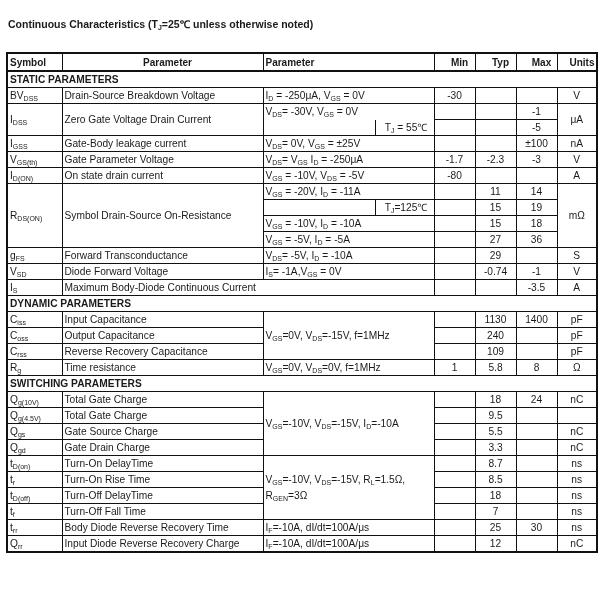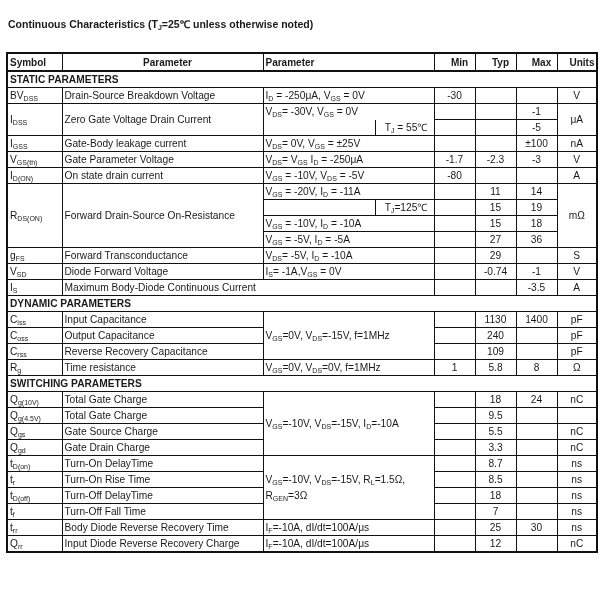--- a/index.html
+++ b/index.html
@@ -105,21 +105,21 @@
     <td>On state drain current</td>
     <td><span>V</span><sub>GS</sub><span> = -10V, V</span><sub>DS</sub><span> = -5V</span></td>
     <td class="num">-80</td>
     <td class="num"></td>
     <td class="num"></td>
     <td class="unit">A</td>
   </tr>
 
   <tr>
     <td rowspan="4"><span>R</span><sub>DS(ON)</sub></td>
-    <td rowspan="4">Forward Drain-Source On-Resistance</td>
+    <td rowspan="4">Symbol Drain-Source On-Resistance</td>
     <td><span>V</span><sub>GS</sub><span> = -20V, I</span><sub>D</sub><span> = -11A</span></td>
     <td class="num"></td>
     <td class="num">11</td>
     <td class="num">14</td>
     <td rowspan="4" class="unit">mΩ</td>
   </tr>
   <tr>
     <td style="padding:0;">
       <div style="display:flex;height:15px;">
         <div style="flex:0 0 111px;"></div>

